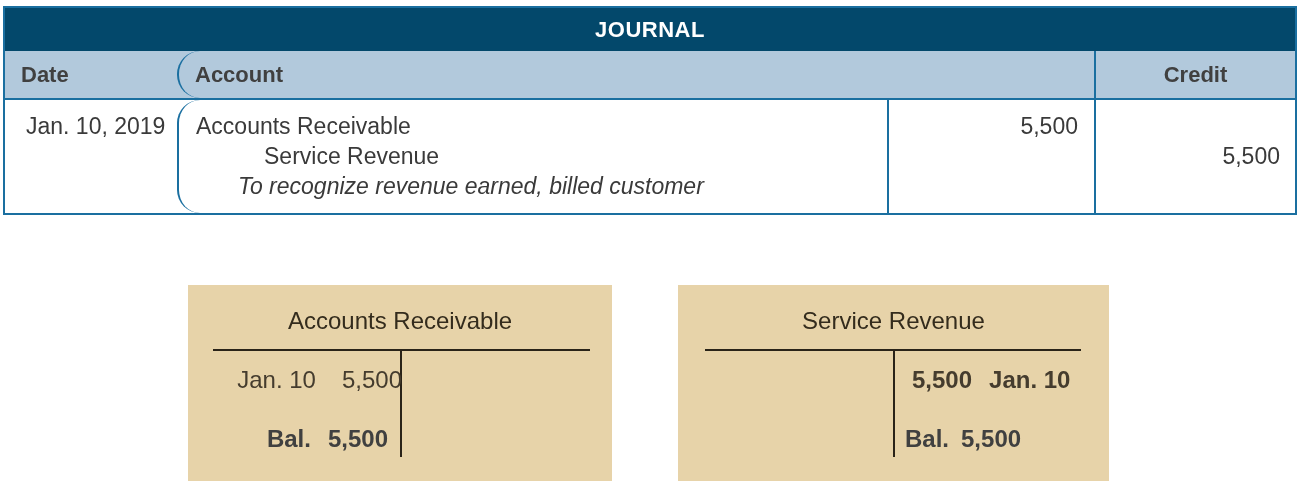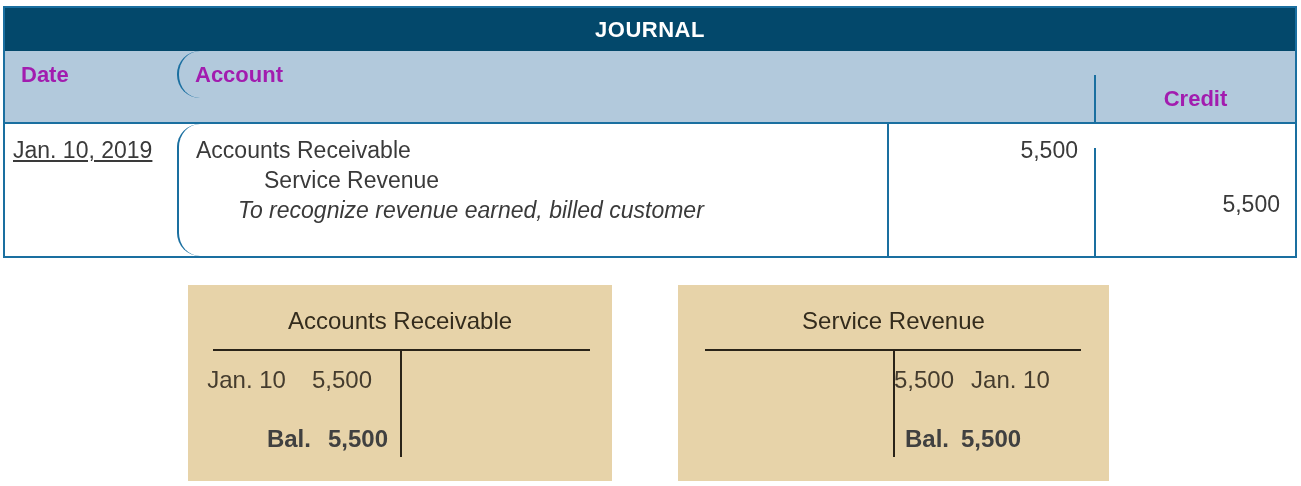--- a/index.html
+++ b/index.html
@@ -20,44 +20,44 @@
   .journal-title {
     background: #03486b; color: #ffffff;
     font-weight: bold; font-size: 22px; letter-spacing: 0.5px;
     text-align: center; height: 43px; line-height: 43px;
   }
   .jrow { display: flex; width: 100%; }
   .jcell { flex: 0 0 auto; }
   .col-date    { width: 172px; }
   .col-account { flex: 1 1 auto; border-radius: 23px; }
   .col-debit   { width: 207px; }
-  .col-credit  { width: 201px; margin-top: 24px; }
+  .col-credit  { width: 201px; }
 
   .journal-header { background: #b2c9dc; border-bottom: 2px solid #1a6fa0; }
   .journal-header .jcell {
-    color: #a21caf; font-weight: bold; font-size: 22px;
+    color: #404040; font-weight: bold; font-size: 22px;
     height: 47px; line-height: 47px;
   }
   .journal-header .col-date,
   .journal-header .col-account { text-align: left; padding-left: 16px; }
   .journal-header .col-debit,
   .journal-header .col-credit { text-align: center; }
   .journal-header .col-account,
   .journal-header .col-debit,
   .journal-header .col-credit,
   .journal-body .col-account,
   .journal-body .col-debit,
   .journal-body .col-credit { border-left: 2px solid #1a6fa0; }
 
   .journal-body { background: #ffffff; }
   .journal-body .jcell {
     font-size: 23px; color: #3a3a3a;
     padding-top: 11px; padding-bottom: 12px; min-height: 108px;
   }
-  .journal-body .col-date { padding-left: 8px; line-height: 30px; text-decoration: underline; }
+  .journal-body .col-date { padding-left: 21px; line-height: 30px; }
   .entry-line { line-height: 30px; white-space: nowrap; }
   .line-debit-account { padding-left: 17px; }
   .line-credit-account { padding-left: 85px; }
   .line-memo { padding-left: 59px; font-style: italic; }
   .amount-line { line-height: 30px; text-align: right; }
   .col-debit .amount-line { padding-right: 16px; }
   .col-credit .amount-line { padding-right: 15px; padding-top: 30px; }
 
   
   .t-account {
@@ -78,24 +78,24 @@
   .t-vline {
     position: absolute; top: 64px; height: 108px; width: 2px; background: #2a2318;
   }
   .t-left  .t-vline { left: 212px; }
   .t-right .t-vline { left: 215px; }
 
   .t-entry { position: absolute; font-size: 24px; white-space: nowrap; color: #453c2e; }
   .t-bal   { position: absolute; font-size: 24px; font-weight: bold; white-space: nowrap; color: #404040; }
 
   
-  .t-left .t-entry { top: 81px;  right: 240px; margin-left: 48px; }
+  .t-left .t-entry { top: 81px;  right: 210px; margin-left: 48px; }
   .t-left .t-bal   { top: 140px; right: 224px; }
   
-  .t-right .t-entry { top: 81px;  left: 216px; }
+  .t-right .t-entry { top: 81px;  left: 234px; font-weight: bold; }
   .t-right .t-bal   { top: 140px; left: 227px; }
 
   .gap-lg { display: inline-block; width: 26px; }
   .gap-md { display: inline-block; width: 17px; }
 </style>
 </head>
 <body>
 
 <div class="stage">
 

